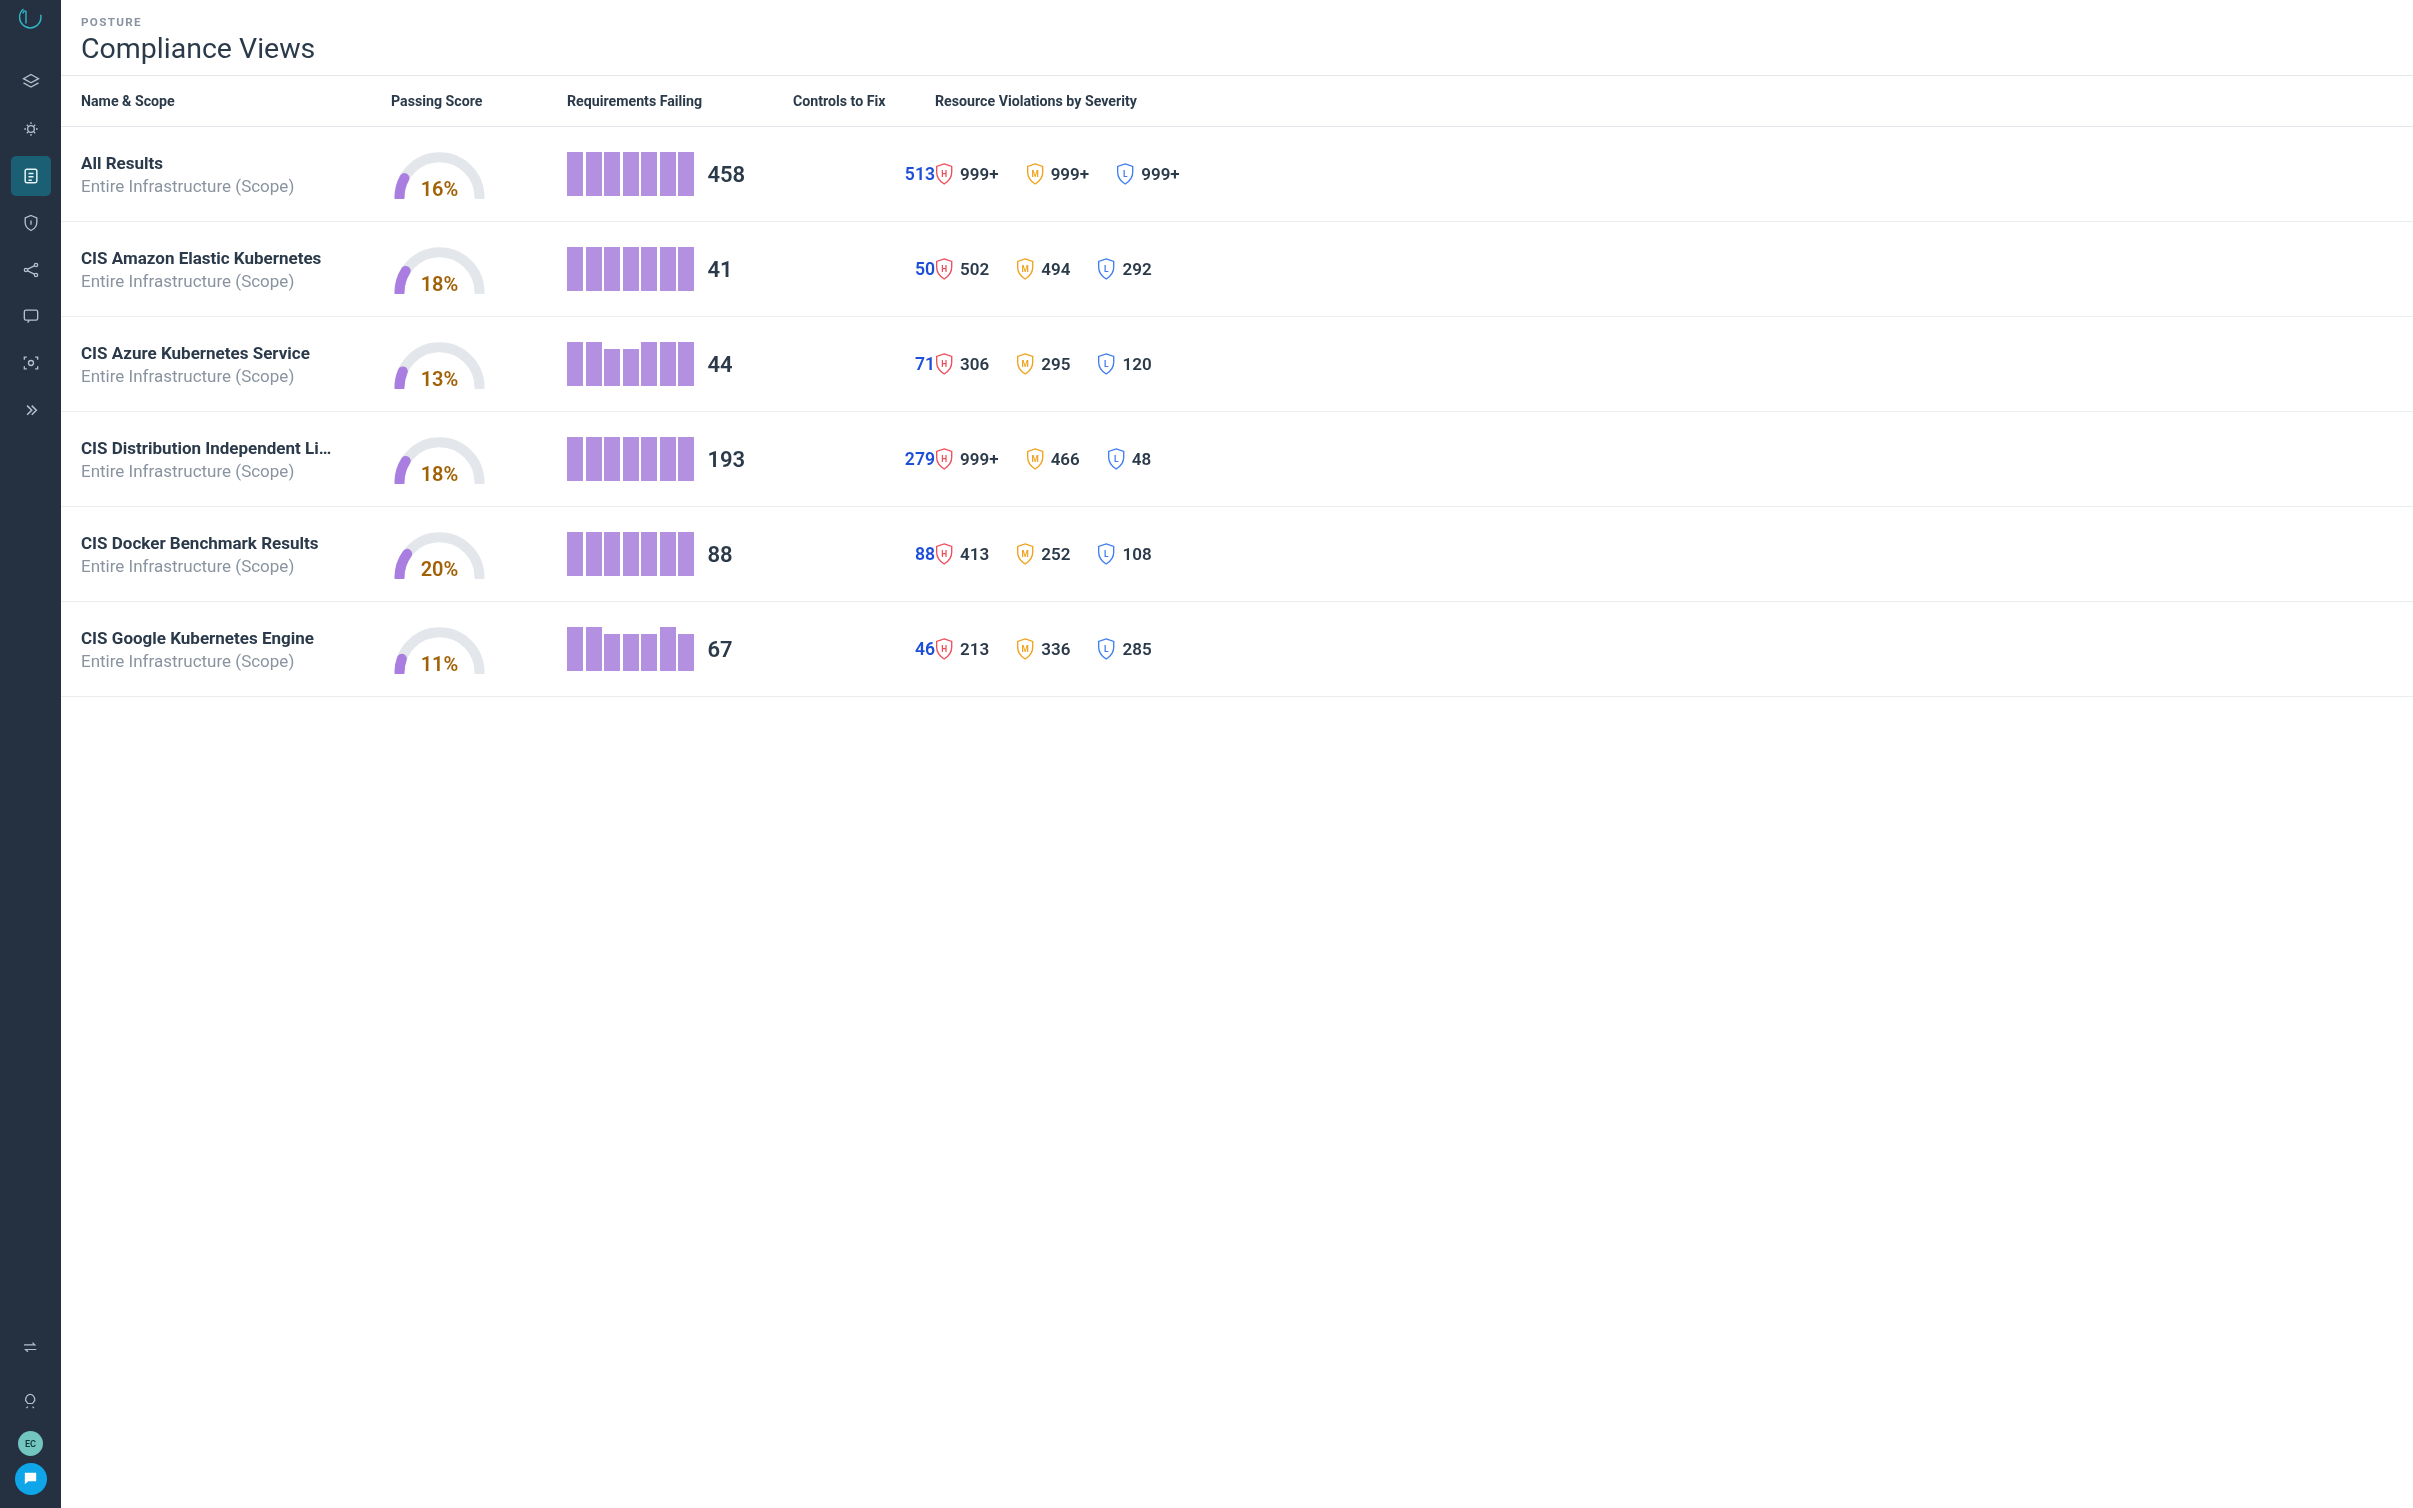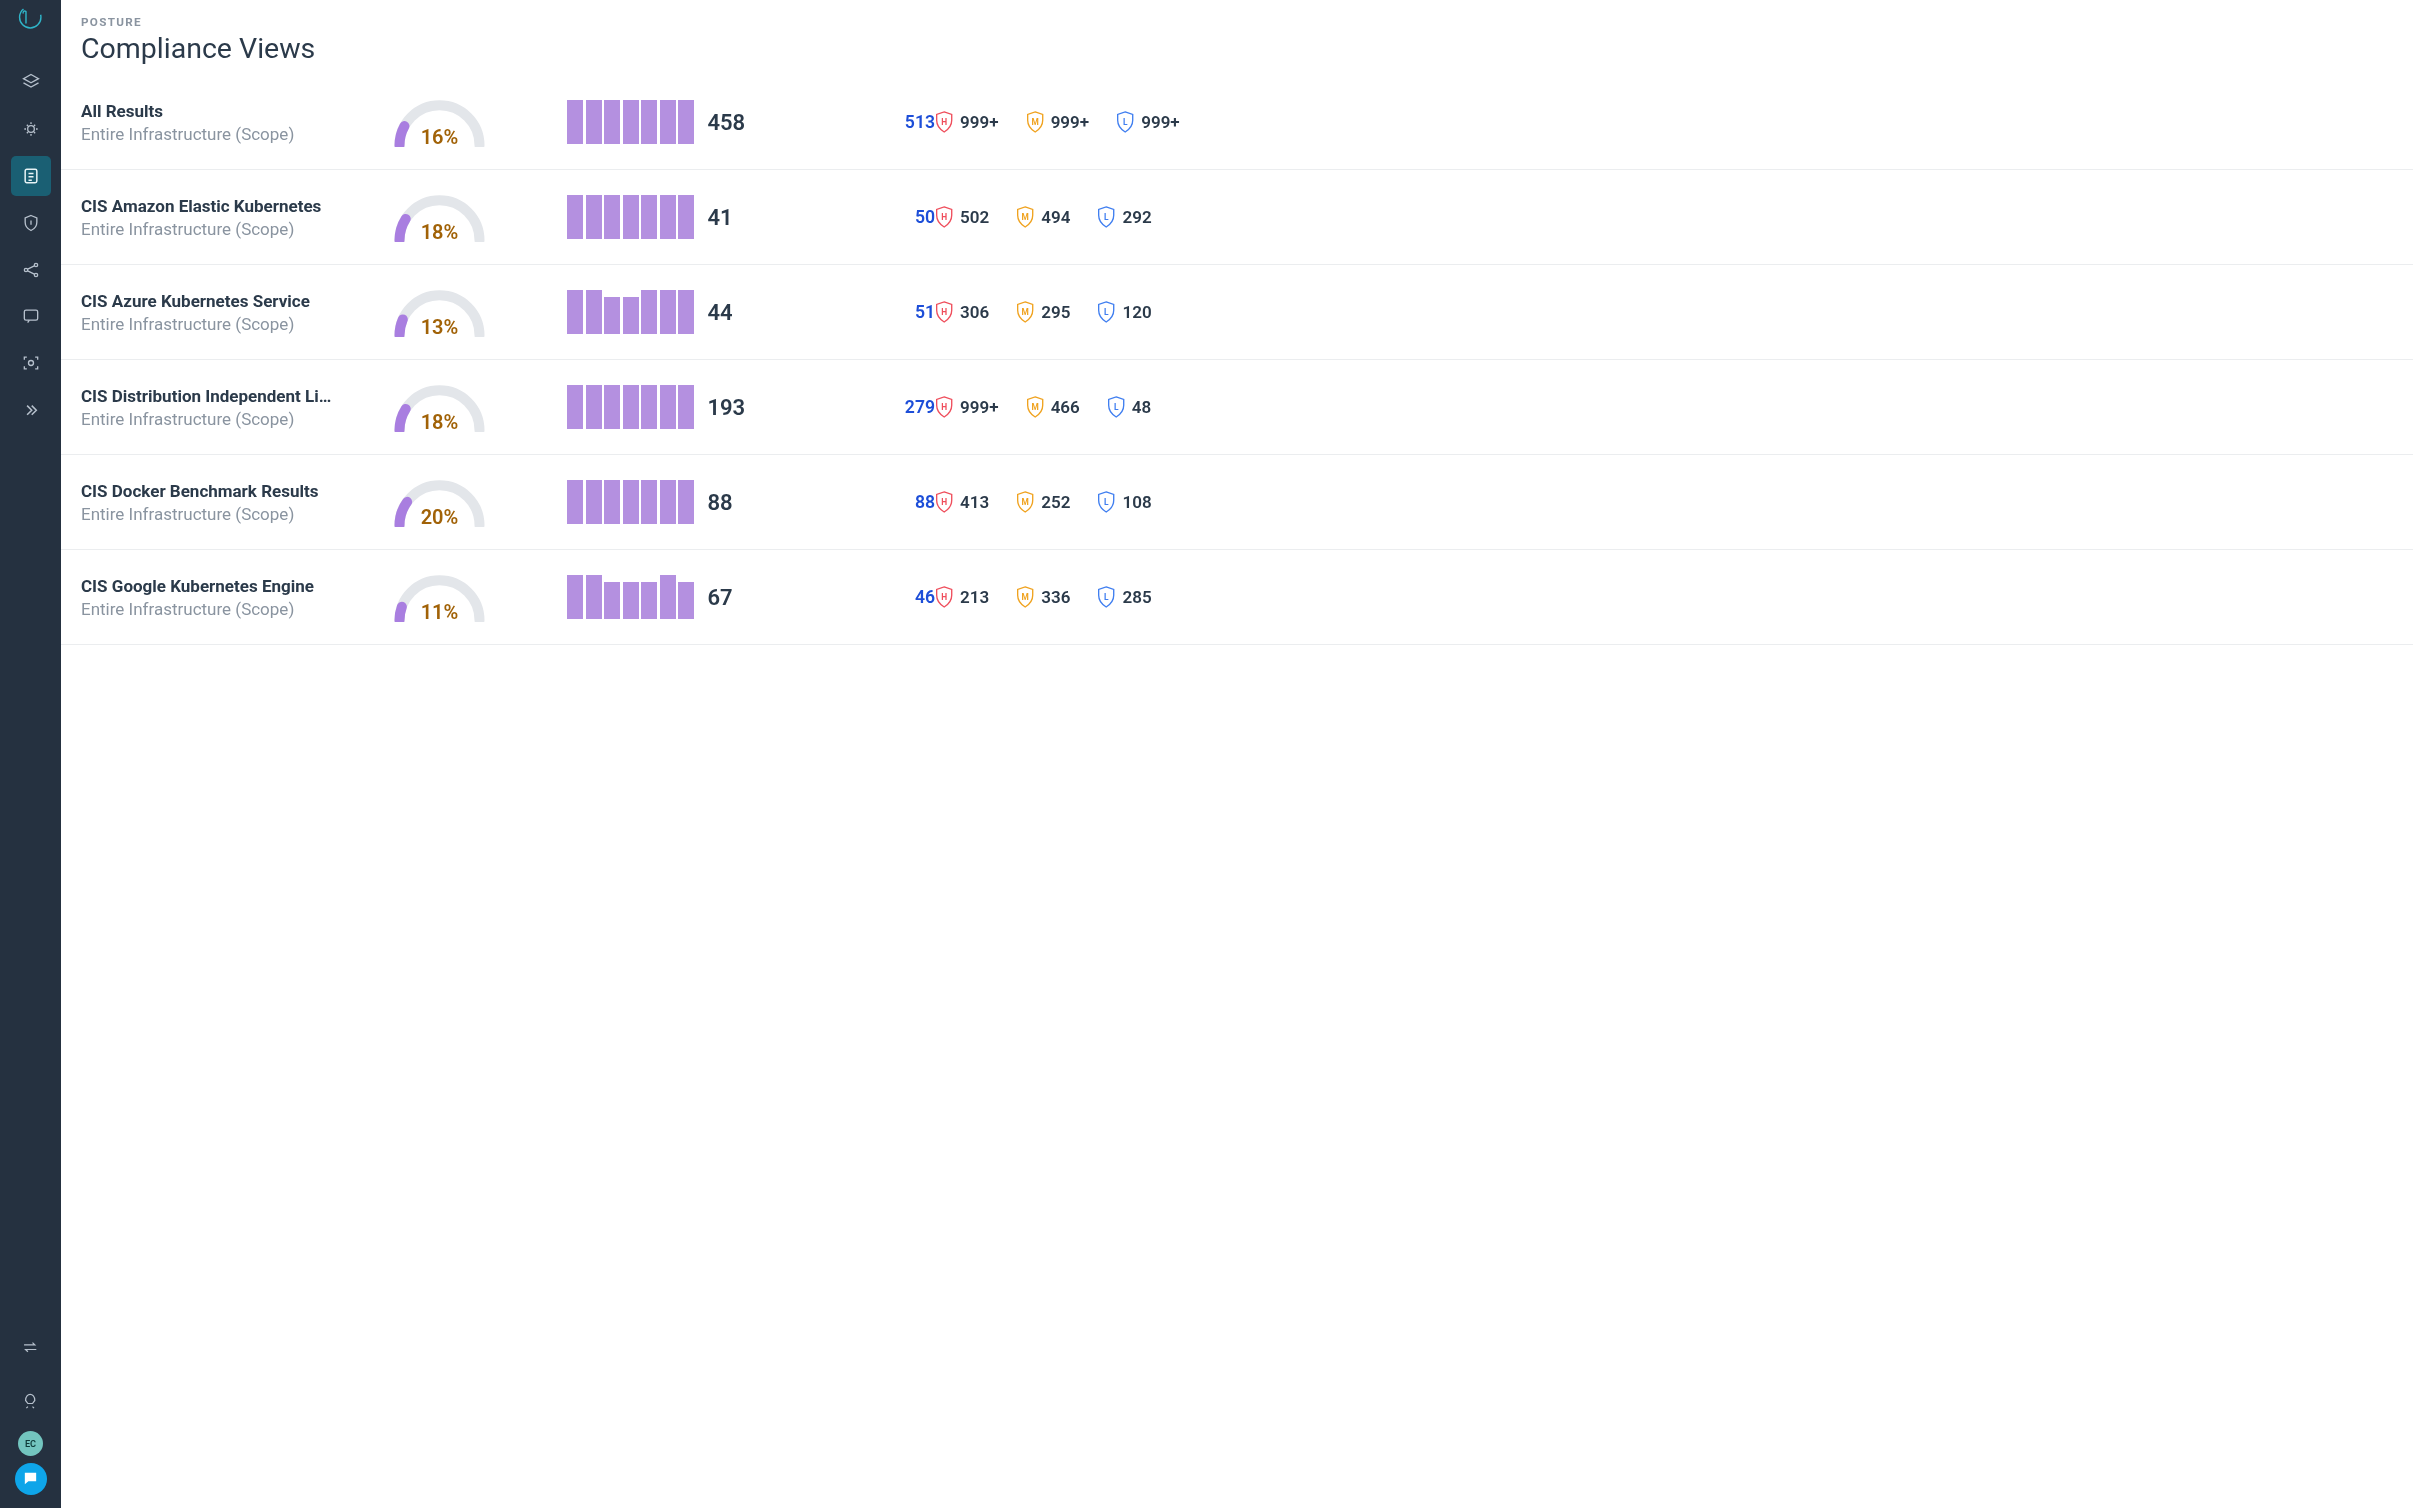--- a/index.html
+++ b/index.html
@@ -126,20 +126,27 @@
     </div>
   </div>
 </nav>
 
 <main class="main">
   <header class="page-header">
     <div class="breadcrumb">POSTURE</div>
     <h1 class="page-title">Compliance Views</h1>
   </header>
 
+  <div class="table-header">
+    <div>Name &amp; Scope</div>
+    <div>Passing Score</div>
+    <div>Requirements Failing</div>
+    <div>Controls to Fix</div>
+    <div>Resource Violations by Severity</div>
+  </div>
 
   <div id="rows">
       <div class="row">
     <div class="name-col">
       <div class="title">All Results</div>
       <div class="scope">Entire Infrastructure (Scope)</div>
     </div>
     <div>
       <div class="gauge-wrap">
         <svg width="97" height="50" viewBox="0 0 116 60">
@@ -256,21 +263,21 @@
             <div class="bar" style="height:44px"></div>
             <div class="bar" style="height:44px"></div>
             <div class="bar" style="height:37px"></div>
             <div class="bar" style="height:37px"></div>
             <div class="bar" style="height:44px"></div>
             <div class="bar" style="height:44px"></div>
             <div class="bar" style="height:44px"></div>
           </div>
       <div class="req-count">44</div>
     </div>
-    <div class="controls-cell">51</div>
+    <div class="controls-cell">71</div>
     <div class="sev-cell">
       <div class="sev">
             <svg class="shield" viewBox="0 0 22 26" style="font-size:20px">
     <path d="M11 1l9 3v7c0 7-4 11-9 14C6 22 2 18 2 11V4l9-3z" fill="none" stroke="#ef4e5c" stroke-width="1.6"></path>
     <text x="11" y="16" text-anchor="middle" font-size="10" font-weight="700" fill="#ef4e5c">H</text>
   </svg>
             <span>306</span>
           </div>
       <div class="sev">
             <svg class="shield" viewBox="0 0 22 26" style="font-size:20px">

